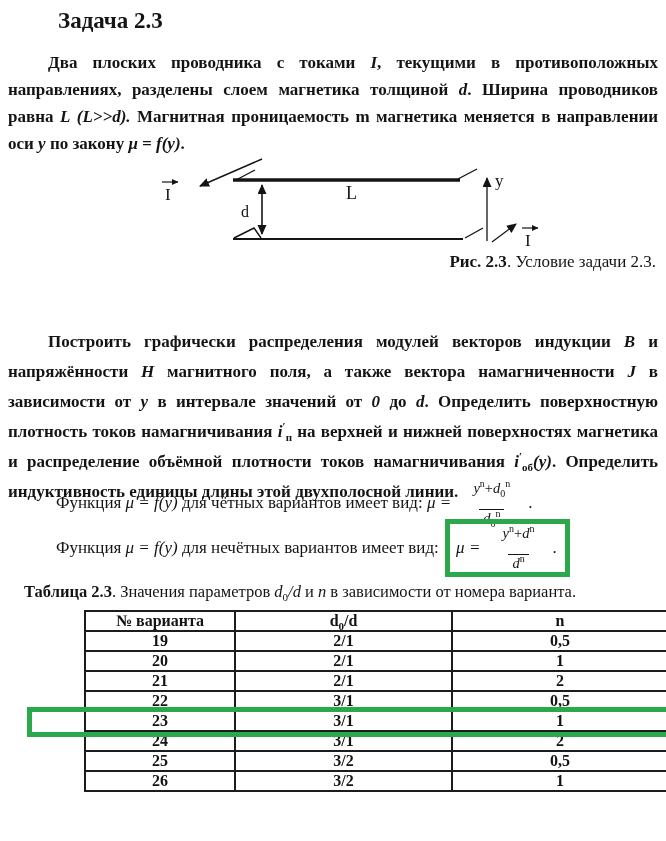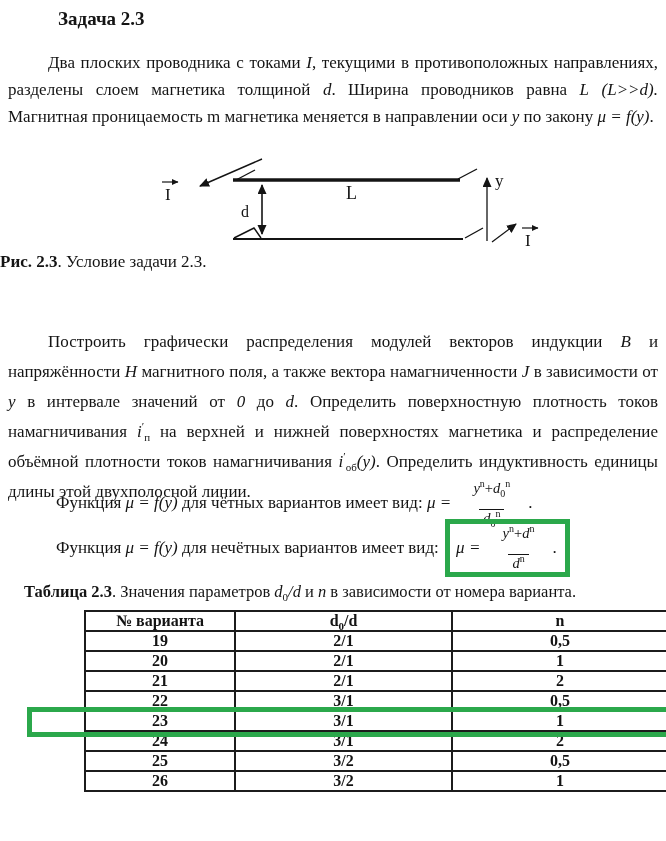--- a/index.html
+++ b/index.html
@@ -6,39 +6,39 @@
   body{
     width:666px;height:841px;
     font-family:"Liberation Serif","DejaVu Serif",serif;
     color:#141414;
     -webkit-font-smoothing:antialiased;
   }
   .page{position:relative;width:666px;height:841px;overflow:hidden;background:#fff;}
 
   .doc-title{
     position:absolute;top:8px;left:58px;
-    font-size:19px;font-weight:bold;
+    font-size:23px;font-weight:bold;
   }
 
   .para{
     position:absolute;left:8px;width:650px;
-    font-size:17px;text-align:justify;text-indent:40px;
+    font-size:17px;text-align:justify;text-indent:40px;font-weight:bold;
   }
   .para1{top:32px;line-height:27px;}
   .para2{top:310px;line-height:30px;}
   .it{font-style:italic;}
   sup,sub{font-size:11px;line-height:0;}
   sup{vertical-align:super;}
   sub{vertical-align:sub;}
 
   .figure-wrap{position:absolute;top:148px;left:138px;width:430px;height:108px;}
   .figure-wrap svg{display:block;}
   .fig-caption{
     position:absolute;top:252px;left:0;width:656px;
-    text-align:left;font-size:17px;
+    text-align:right;font-size:17px;
   }
 
   .formula-row{
     position:absolute;left:8px;width:650px;
     display:flex;align-items:center;
     font-size:17px;padding-left:48px;box-sizing:border-box;
     white-space:pre;
   }
   .formula-even{top:482px;height:42px;}
   .formula-odd{top:524px;height:48px;}

